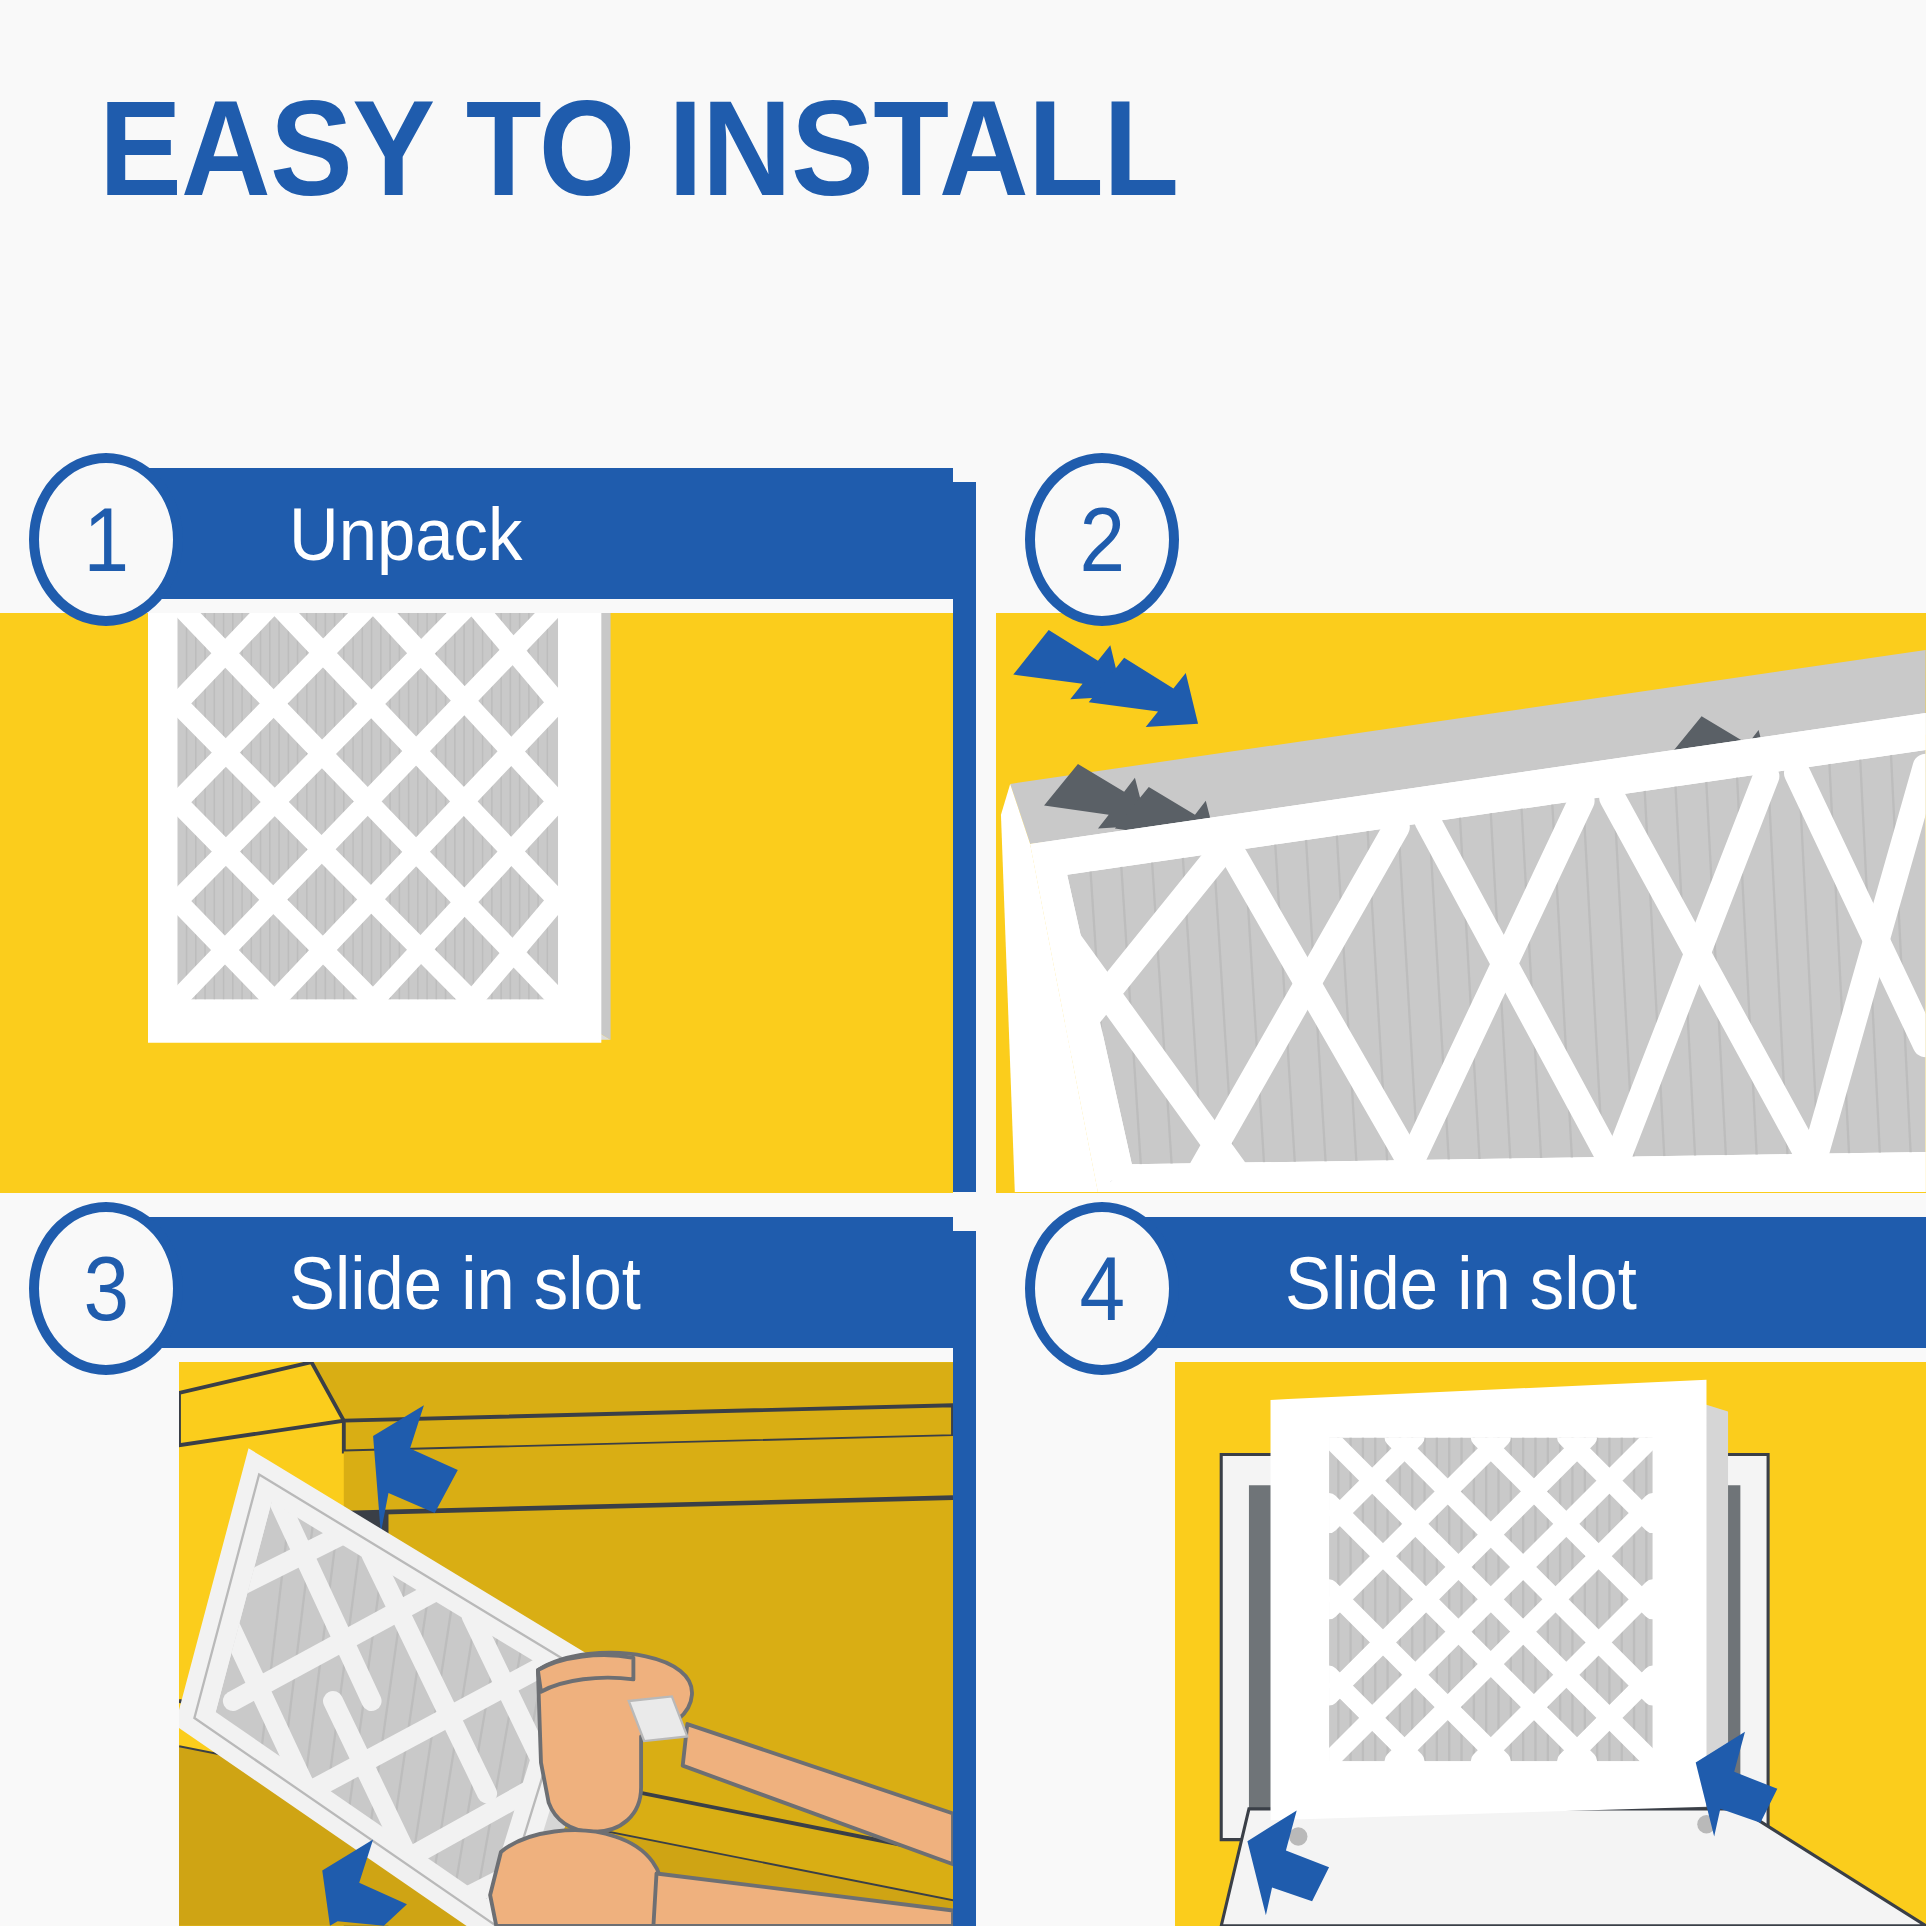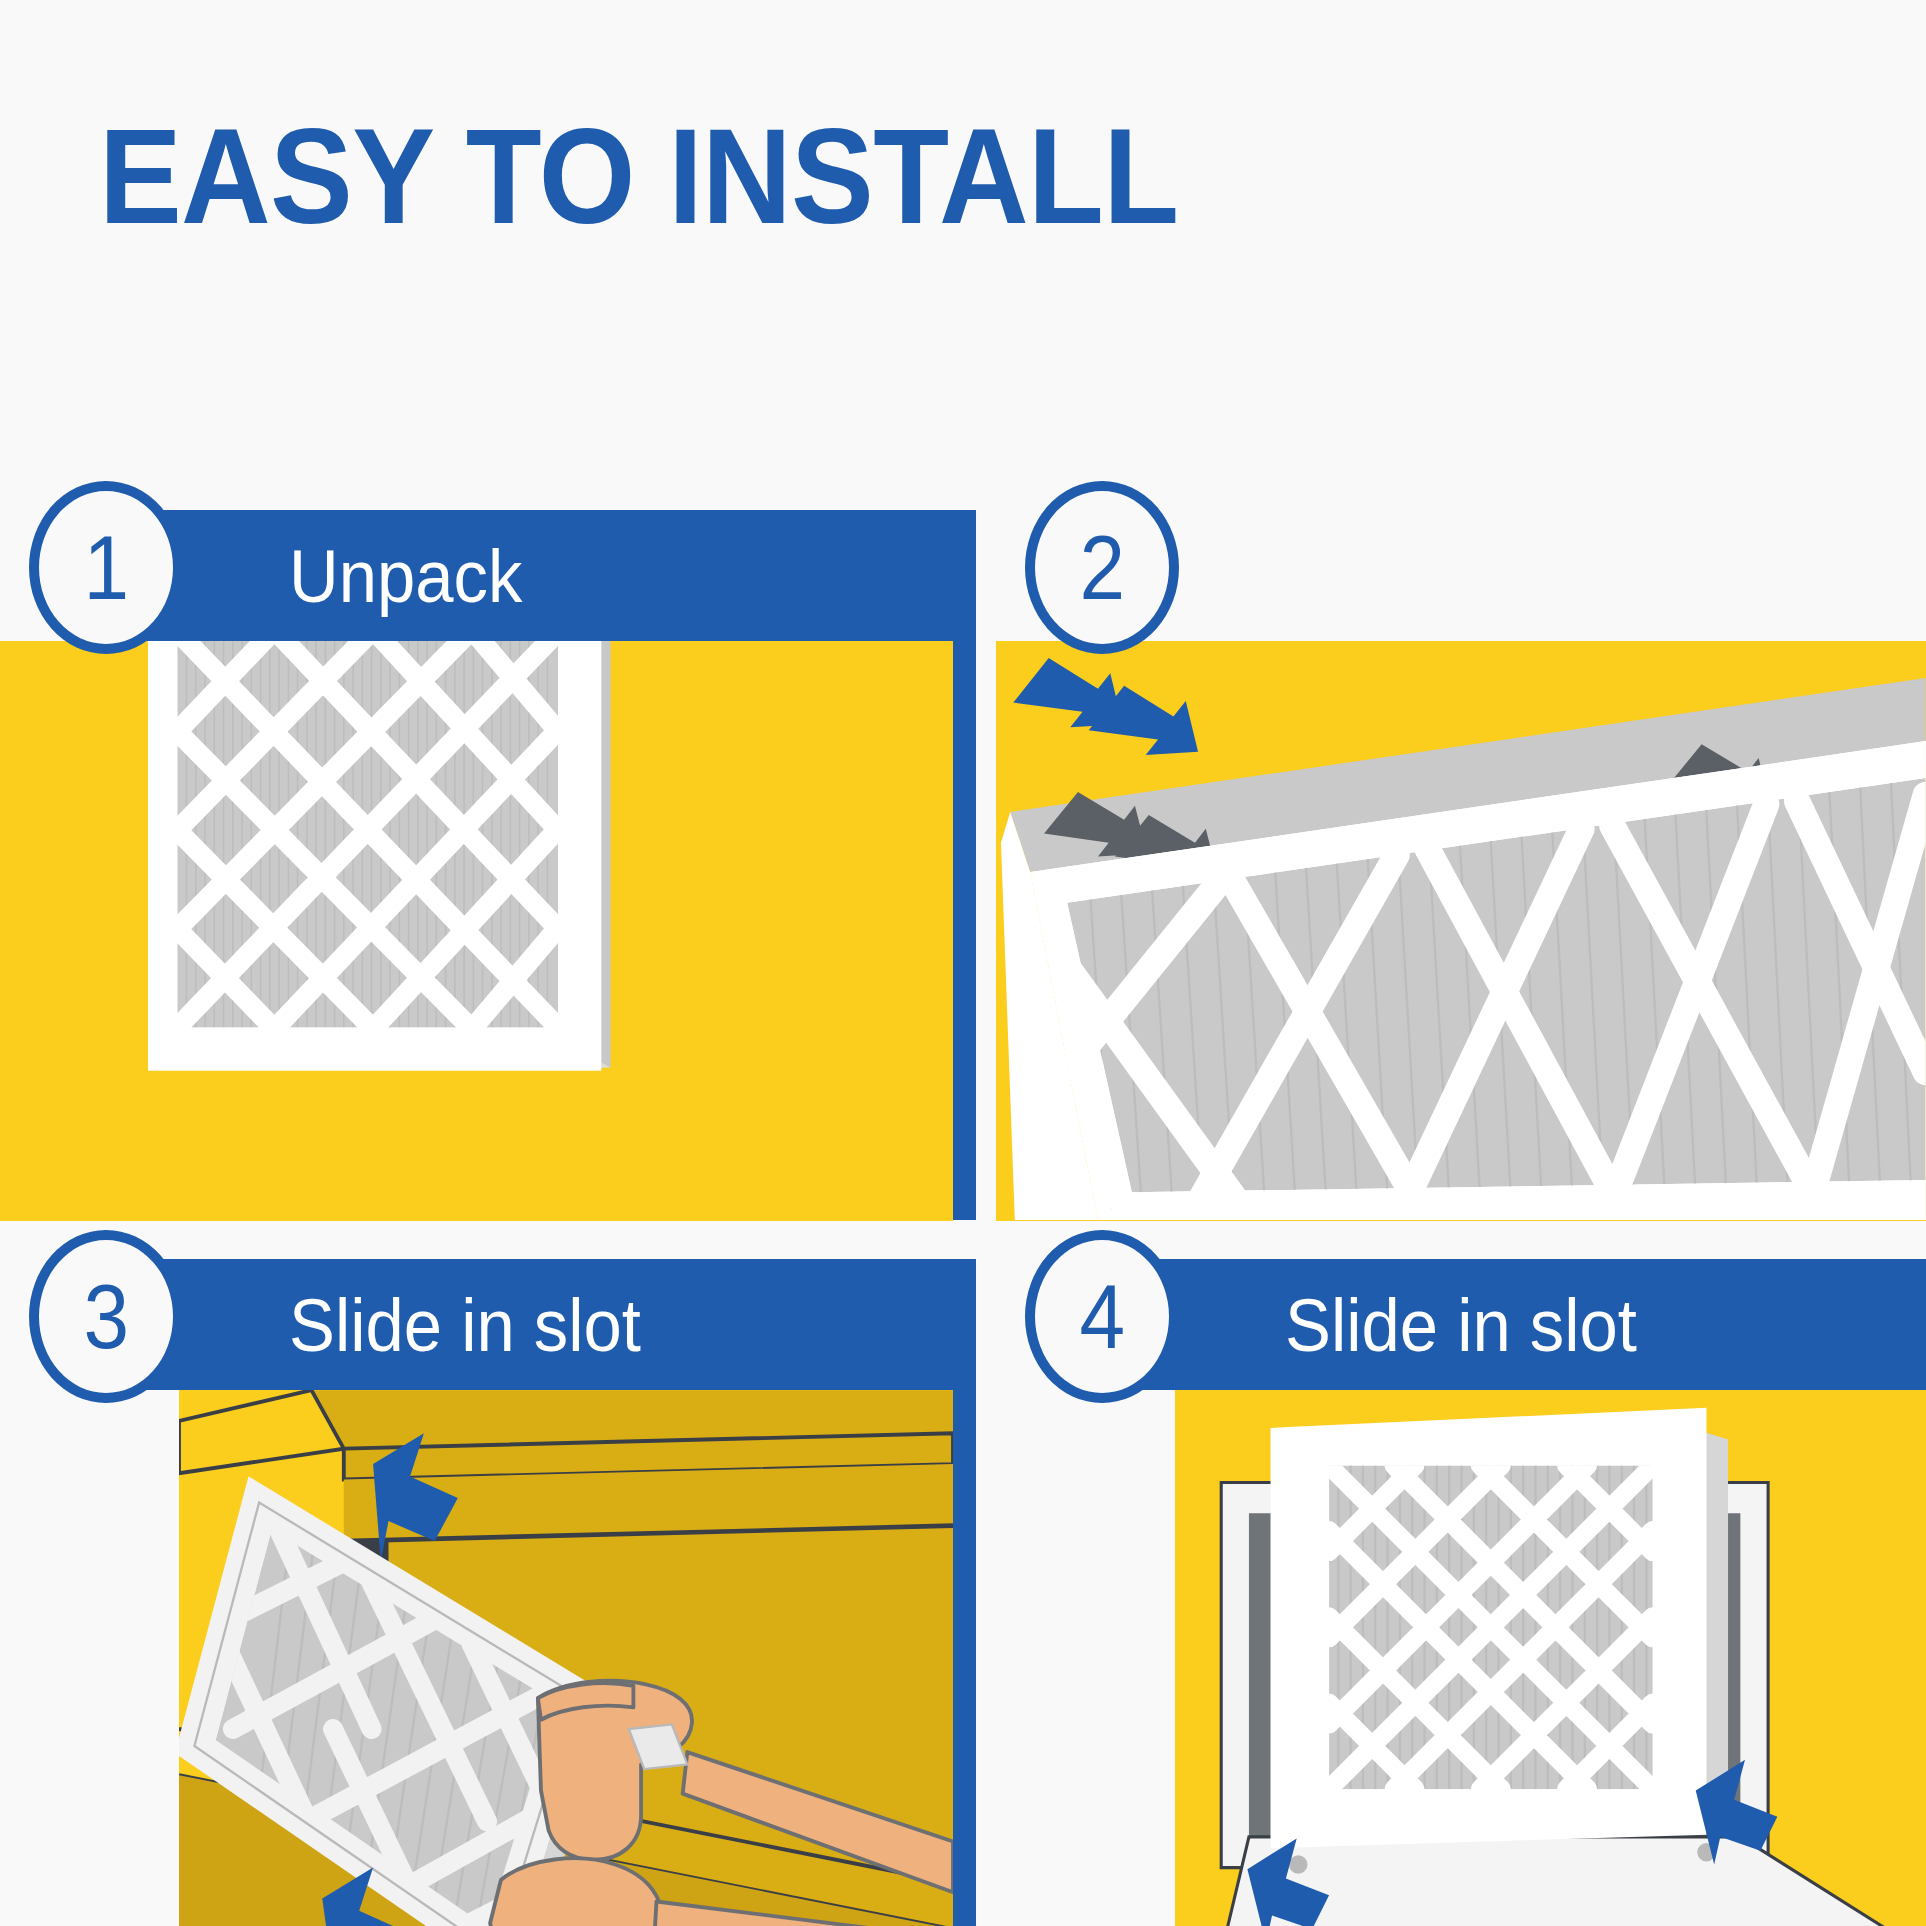--- a/index.html
+++ b/index.html
@@ -3,21 +3,21 @@
 <meta charset="utf-8">
 <style>
   html,body{margin:0;padding:0;}
   body{
     width:1926px;height:1926px;
     background:#f9f9f9;
     font-family:"Liberation Sans", sans-serif;
     overflow:hidden;
     position:relative;
   }
-  #root{position:absolute;inset:0;margin-top:28px;}
+  #root{position:absolute;inset:0;}
 
   
   .title{
     position:absolute;
     left:99px; top:81px;
     font-size:135px;
     font-weight:bold;
     letter-spacing:-0.8px;
     color:#1f5cad;
     transform:scaleX(0.92);
@@ -28,21 +28,21 @@
 
   
   .panel{position:absolute;}
   .p1{left:0px;   top:453px;  width:953px; height:740px;}
   .p2{left:996px;top:453px;  width:930px; height:740px;}
   .p3{left:0px;   top:1202px; width:953px; height:724px;}
   .p4{left:996px;top:1202px; width:930px; height:724px;}
 
   
   .hdr{
-    position:absolute; left:123px; top:29px; right:0px; height:131px;
+    position:absolute; left:123px; top:15px; right:0px; height:131px;
     background:#1f5cad;
   }
   .hdr-label{
     position:absolute; left:166px; top:50%; transform:translateY(-50%) scaleX(0.93);
     transform-origin:left center;
     color:#ffffff; font-size:74px; font-weight:400; white-space:nowrap;
   }
   .num-circle{
     position:absolute; left:29px; top:0px;
     width:154px; height:173px;

